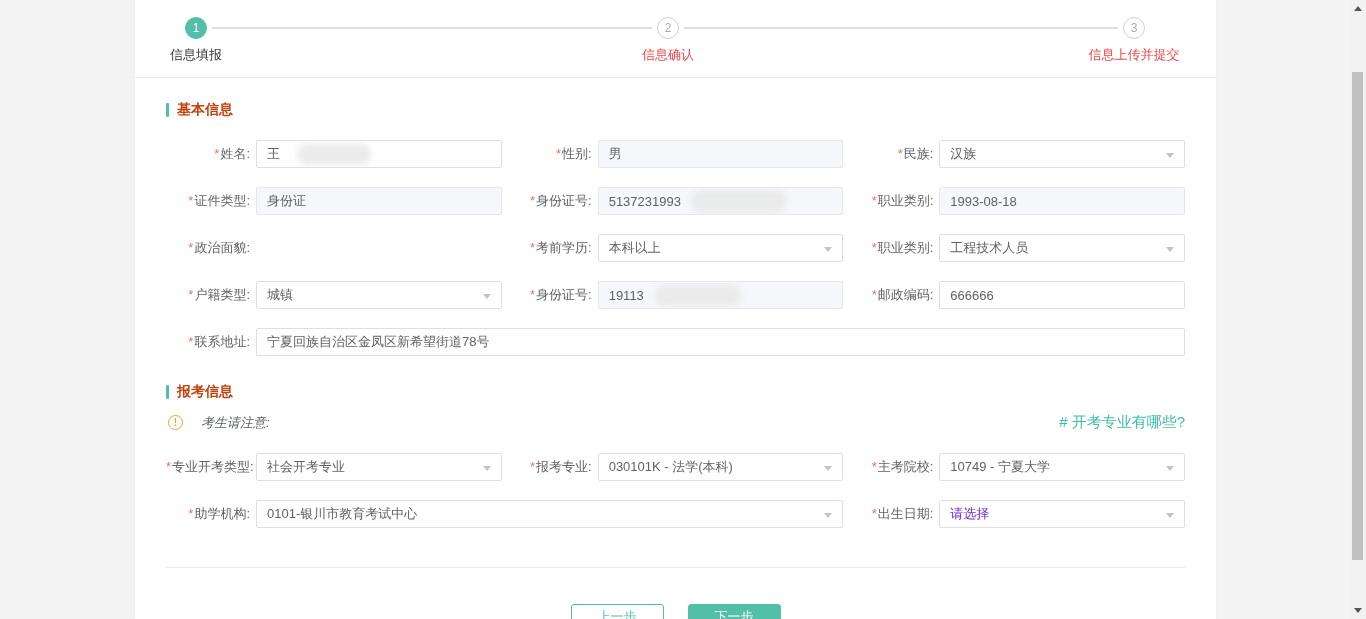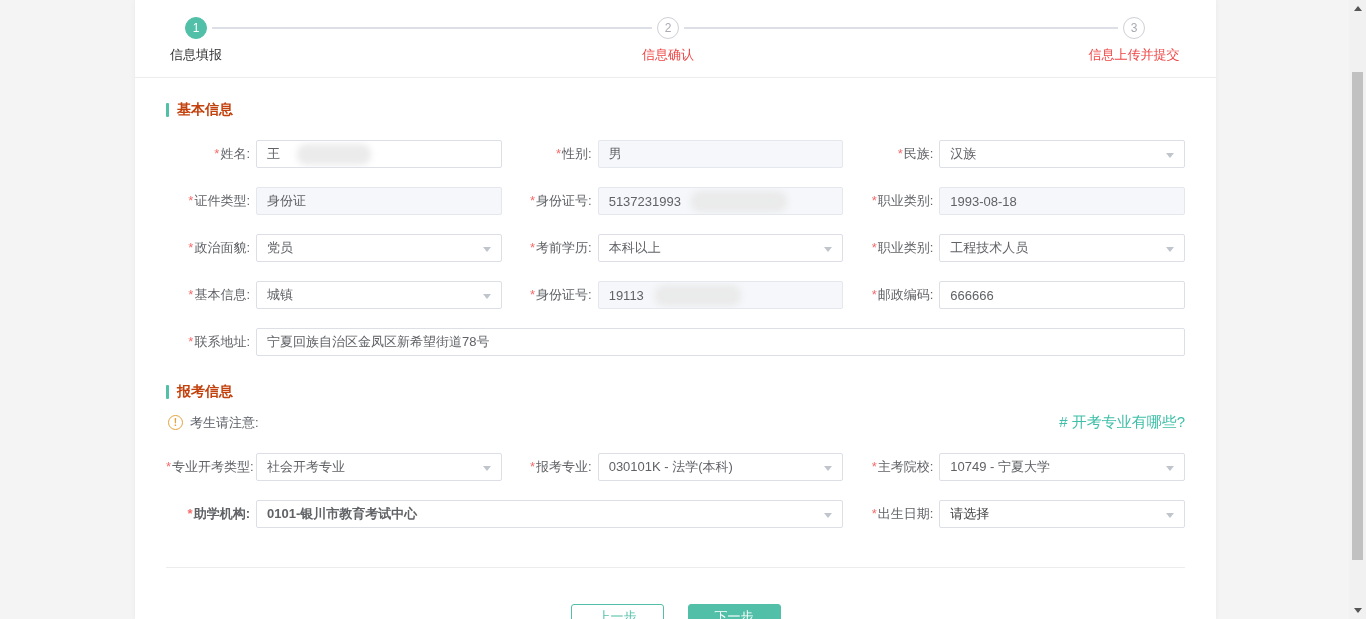--- a/index.html
+++ b/index.html
@@ -33,31 +33,31 @@
     color:#606266; white-space:nowrap; }
   .mark { color:#f56c6c; margin-right:1px; }
   .control { position:relative; flex:1; height:28px; border:1px solid #dcdfe6; border-radius:2px;
     background:#fff; display:flex; align-items:center; padding:0 10px; font-size:13px; color:#606266;
     overflow:hidden; }
   .control.disabled { background:#f5f7fa; border-color:#e4e7ed; }
   .control.select { padding-right:24px; cursor:pointer; }
   .caret { position:absolute; right:10px; top:12px; width:0; height:0;
     border-left:4px solid transparent; border-right:4px solid transparent; border-top:5px solid #c0c4cc; }
   .text-input { border:none; outline:none; width:100%; font:inherit; color:#606266; background:transparent; }
-  .ph { color:#404040; }
+  .ph { color:#6d28d9; }
   .blur-patch { position:absolute; top:3px; height:21px; border-radius:9px;
     background:rgba(233,233,233,0.9); filter:blur(3px); pointer-events:none; }
   .span-all { grid-column:1 / -1; }
-  .span-2 { grid-column:1 / 3;font-weight:bold; }
+  .span-2 { grid-column:1 / 3; }
 
   
   .notice-row { display:flex; align-items:center; font-size:13px; margin-left:2px; }
   .warn-icon { width:15px; height:15px; flex:none; border:1px solid #e6a23c; border-radius:50%;
     color:#e6a23c; font-size:10px; line-height:13px; text-align:center; font-weight:bold; }
-  .notice-prefix { color:#5a5e66; margin:0 4px 0 7px; }
+  .notice-prefix { color:#5a5e66; margin:0 4px 0 18px;font-style:italic; }
   .notice-red { color:#f56c6c; }
   .notice-spacer { flex:1; }
   .open-link { color:#3fbfa8; font-size:15px; text-decoration:none; cursor:pointer; }
 
   
   .footer { flex:none; border-top:1px solid #ececec; margin:39px 31px 0 31px; padding-top:36px;
     display:flex; justify-content:center; gap:24px; }
   .btn { height:25px; padding:0 26px; font-size:13px; border-radius:3px; display:flex;
     align-items:center; cursor:pointer; }
   .btn-prev { background:#fff; border:1px solid #52c0a8; color:#52c0a8; }
@@ -145,44 +145,40 @@
 
       <div class="field">
         <span class="field-label"><span class="mark">*</span><span>职业类别:</span></span>
         <span class="control disabled">
             <span>1993-08-18</span>
           </span>
       </div>
 
       <div class="field">
         <span class="field-label"><span class="mark">*</span><span>政治面貌:</span></span>
-        <span class="control select">
-          <span>党员</span>
-          <span class="caret"></span>
-        </span>
       </div>
 
       <div class="field">
         <span class="field-label"><span class="mark">*</span><span>考前学历:</span></span>
         <span class="control select">
           <span>本科以上</span>
           <span class="caret"></span>
         </span>
       </div>
 
       <div class="field">
         <span class="field-label"><span class="mark">*</span><span>职业类别:</span></span>
         <span class="control select">
           <span>工程技术人员</span>
           <span class="caret"></span>
         </span>
       </div>
 
       <div class="field">
-        <span class="field-label"><span class="mark">*</span><span>基本信息:</span></span>
+        <span class="field-label"><span class="mark">*</span><span>户籍类型:</span></span>
         <span class="control select">
           <span>城镇</span>
           <span class="caret"></span>
         </span>
       </div>
 
       <div class="field">
         <span class="field-label"><span class="mark">*</span><span>身份证号:</span></span>
         <span class="control disabled">
           <span>19113</span>

